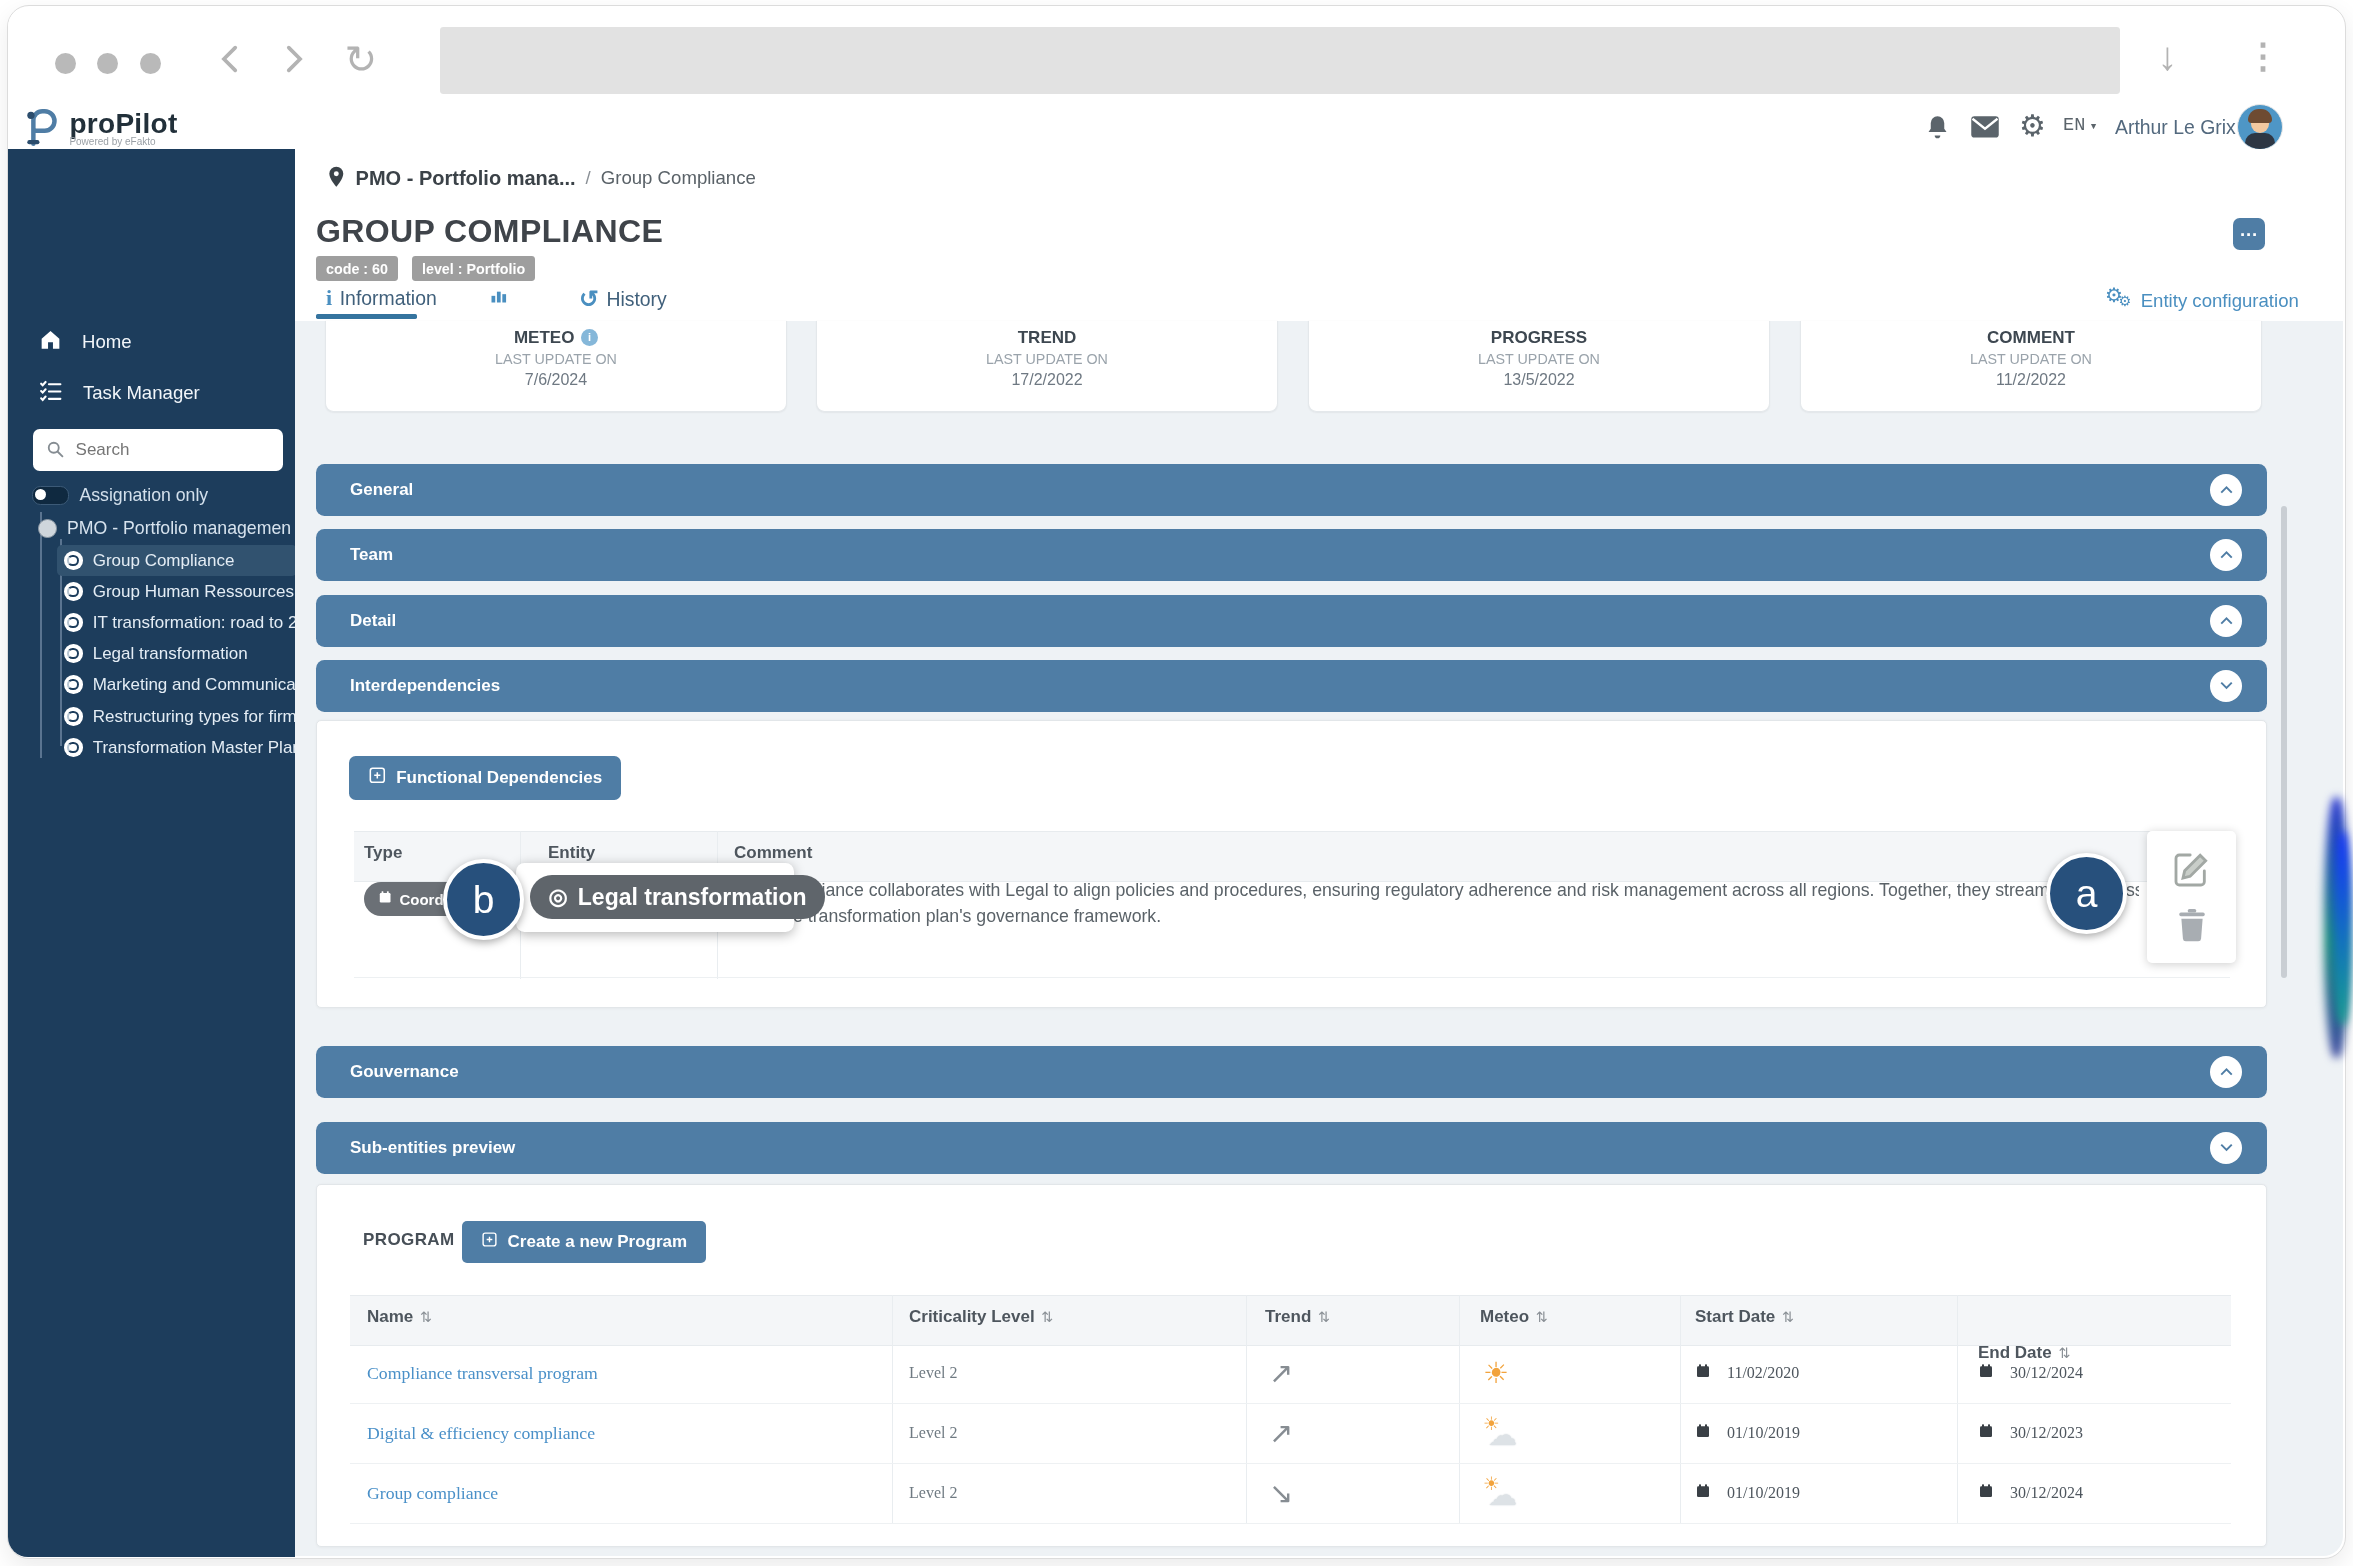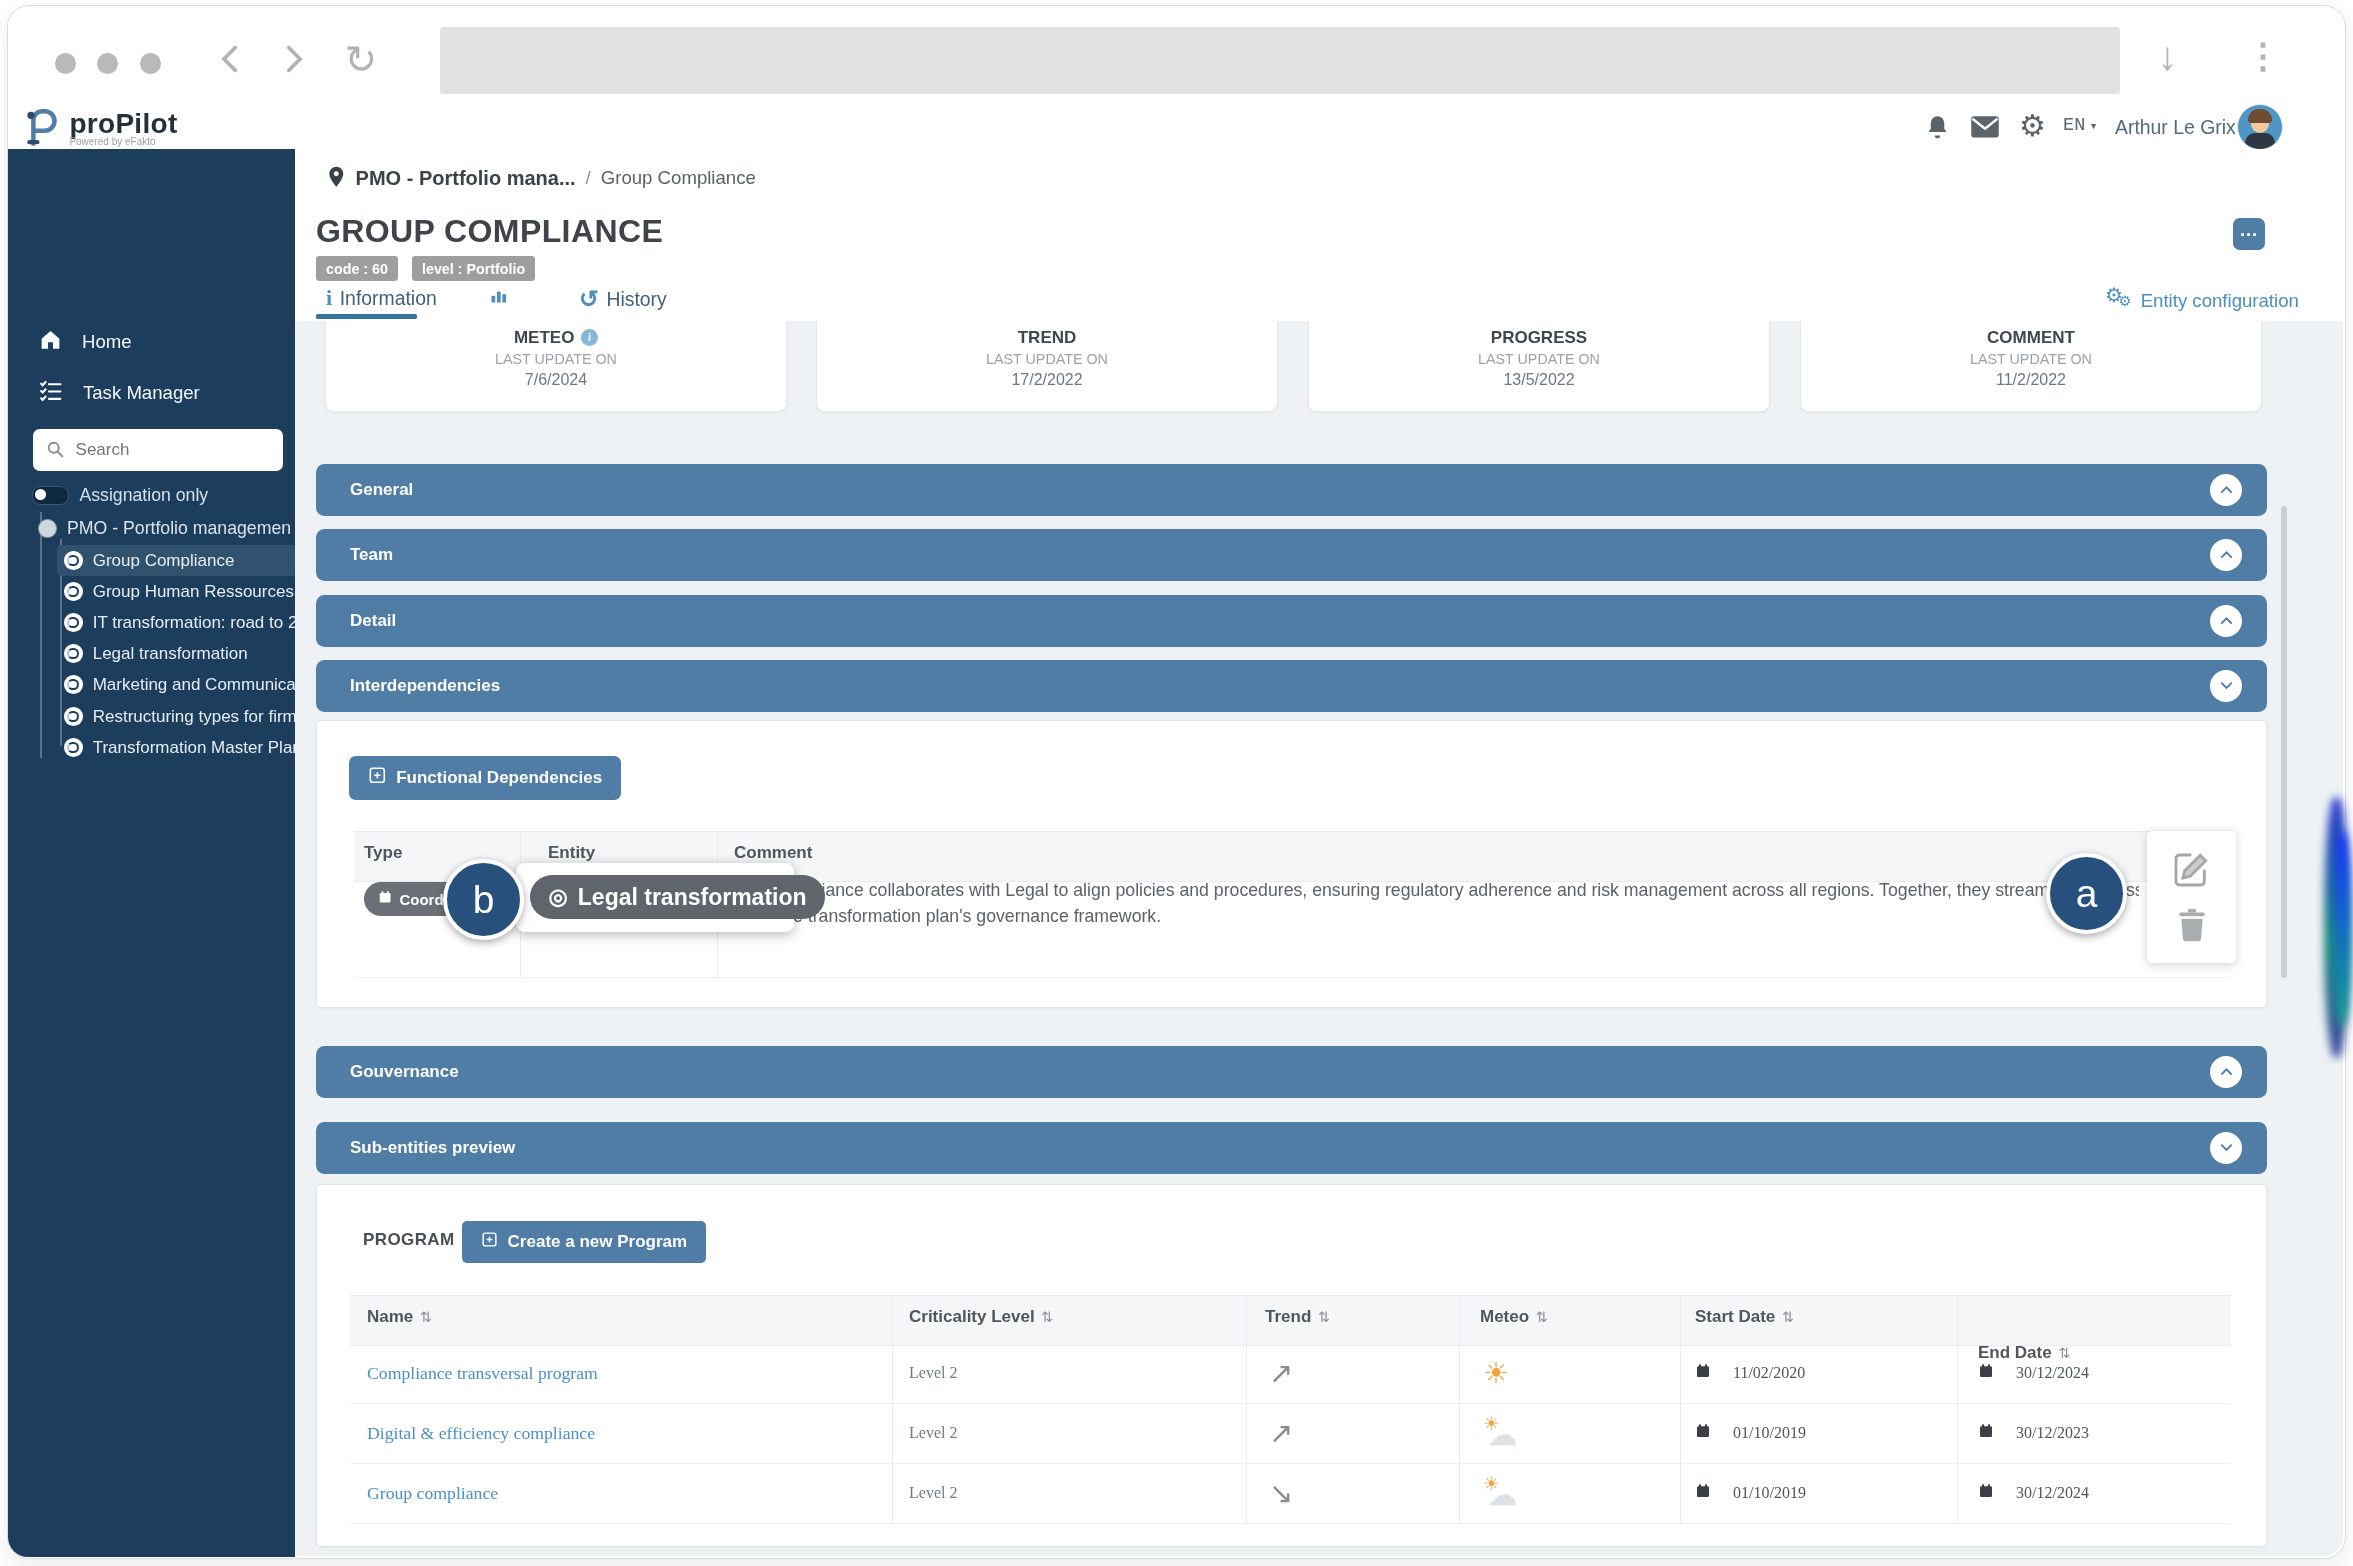--- a/index.html
+++ b/index.html
@@ -95,21 +95,21 @@
             align-items:center;gap:10px;padding:0 18.6px;font-size:23px;font-weight:bold;}
   .callout{width:81px;height:81px;border-radius:50%;background:#27507c;border:4.2px solid #fff;box-sizing:border-box;
            color:#fff;font-size:39px;display:flex;align-items:center;justify-content:center;
            box-shadow:0 2.5px 8.4px rgba(0,0,0,.35);z-index:30;}
   .action-panel{left:2147px;top:831px;width:89px;height:132px;background:#fff;border-radius:5px;
                 box-shadow:0 1.7px 10px rgba(0,0,0,.18);z-index:25;}
   .prog-link{font-size:17.7px;color:#4a90c8;}
   .cell{position:absolute;height:60px;display:flex;align-items:center;font-family:Liberation Serif, serif;}
   .lvl{font-size:16px;color:#6f7a82;}
   .trend{font-size:29px;color:#878d93;}
-  .datetxt{font-size:16px;color:#4e565e;display:inline-flex;align-items:center;gap:22px;}
+  .datetxt{font-size:16px;color:#4e565e;display:inline-flex;align-items:center;gap:16px;}
   .sun{color:#f2a33c;font-size:29px;line-height:29px;}
   .pc-sun{position:absolute;left:0;top:-3.4px;color:#f2a33c;font-size:18.6px;}
   .pc-cloud{position:absolute;left:5px;top:1.7px;color:#dde2e6;font-size:29px;text-shadow:0 0 1.7px #c2cad0;}
   .scroll-thumb{left:2281px;top:506px;width:5.9px;height:472px;background:#c9ced3;border-radius:3.4px;}
   .glow{z-index:40;filter:blur(4.2px);border-radius:45%;}
 </style>
 </head>
 <body>
 
 <div class="abs window-bg"></div>

